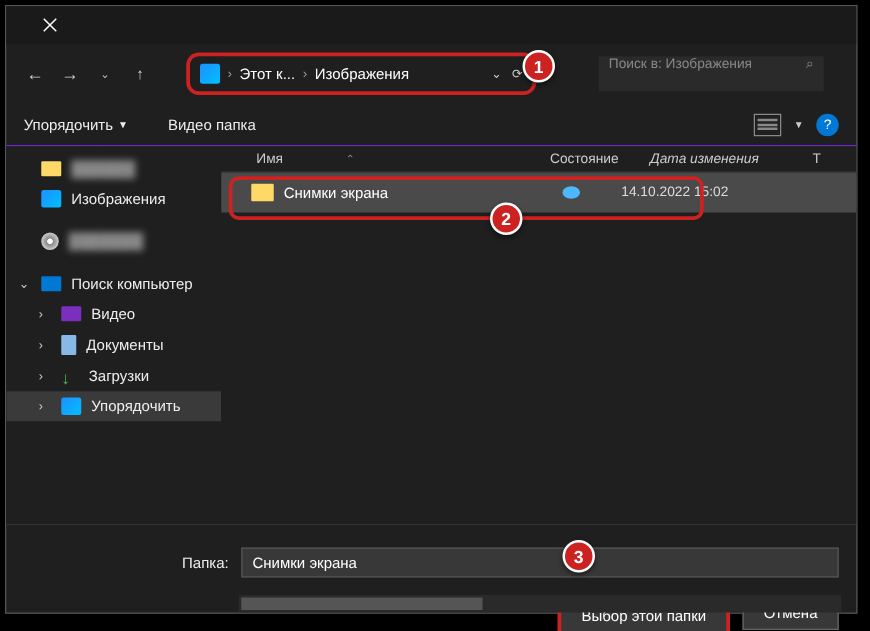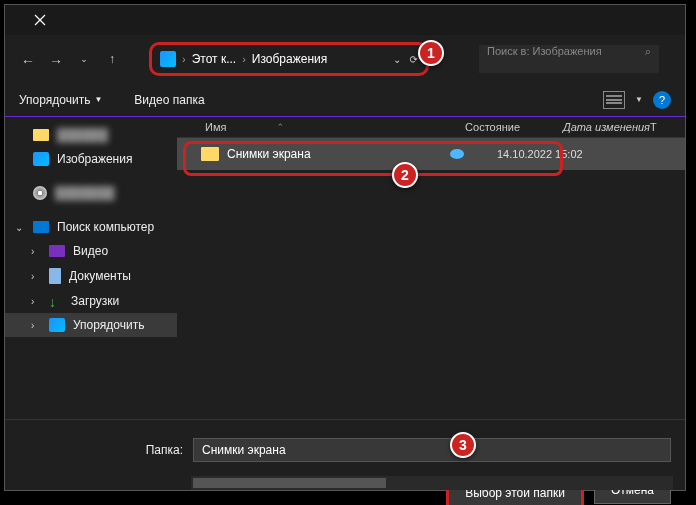--- a/index.html
+++ b/index.html
@@ -46,21 +46,21 @@
   .side-disk { width: 14px; height: 14px; background: radial-gradient(circle,#fff 20%,#888 25%,#ccc 70%); border-radius:50%;flex-shrink:0;}
   .side-pc { width: 16px; height: 12px; background: #0078d4; border-radius:1px;flex-shrink:0;}
   .side-video { width: 16px; height: 12px; background: #7b2fbf; border-radius:1px;flex-shrink:0;}
   .side-doc { width: 12px; height: 16px; background: #88b8e8; border-radius:1px;flex-shrink:0;}
   .side-down { width: 14px; height: 14px; color:#4caf50; font-size:14px;flex-shrink:0;}
   .side-item.sel { background: #3a3a3a; }
   .side-item { position: relative; }
   .blurred { filter: blur(3px); color:#888; }
   
   .filelist { flex: 1; background: #1f1f1f; position: relative; }
-  .fl-header { display: flex; padding: 4px 0; border-bottom: 1px solid #333; font-size: 11px; color: #ccc; text-align: right; }
+  .fl-header { display: flex; padding: 4px 0; border-bottom: 1px solid #333; font-size: 11px; color: #ccc; }
   .fl-col-name { width: 240px; padding-left: 28px; display:flex; align-items:center; gap:50px;}
   .fl-col-state { width: 80px; margin-left: 23px; }
   .fl-col-date { width: 130px; font-style: italic; }
   .fl-sort { font-size:9px; color:#888;}
   
   .fl-row { display: flex; align-items: center; height: 32px; font-size: 12px; }
   .fl-row.sel { background: #4a4a4a; }
   .row-box { border: 3px solid #c22; border-radius: 8px; position: absolute; top: 24px; left: 6px; width: 380px; height: 35px; pointer-events: none; }
   .fl-name { width: 240px; padding-left: 24px; display: flex; align-items: center; gap: 8px; }
   .fl-folder { width: 18px; height: 14px; background: #ffd968; border-radius: 1px; }

